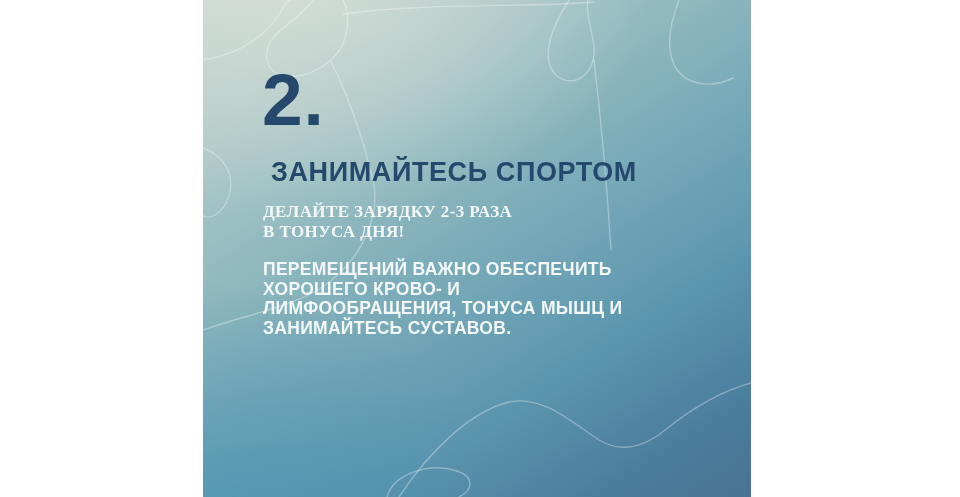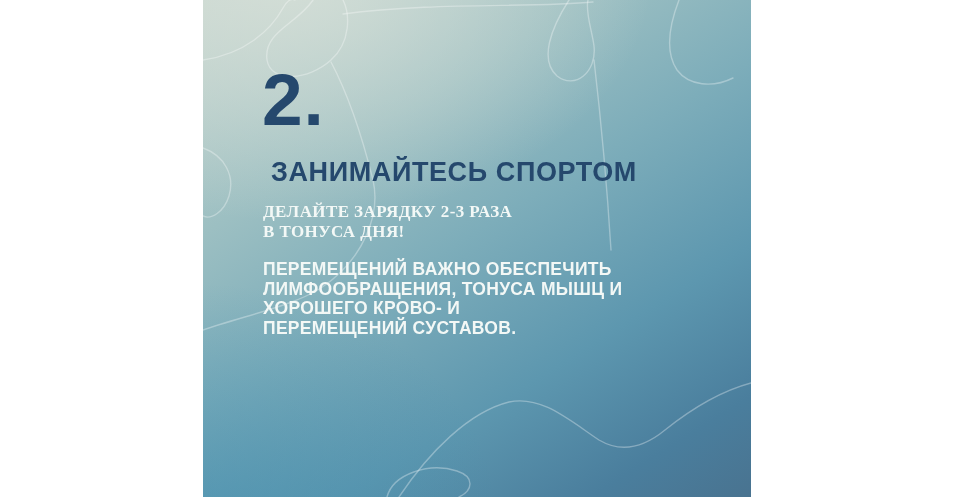--- a/index.html
+++ b/index.html
@@ -108,19 +108,19 @@
 
     <div class="title">ЗАНИМАЙТЕСЬ СПОРТОМ</div>
 
     <div class="subtitle">
       <div>ДЕЛАЙТЕ ЗАРЯДКУ 2-3 РАЗА</div>
       <div>В ТОНУСА ДНЯ!</div>
     </div>
 
     <div class="bodytext">
       <div>ПЕРЕМЕЩЕНИЙ ВАЖНО ОБЕСПЕЧИТЬ</div>
+      <div>ХОРОШЕГО КРОВО- И</div>
       <div>ЛИМФООБРАЩЕНИЯ, ТОНУСА МЫШЦ И</div>
-      <div>ХОРОШЕГО КРОВО- И</div>
-      <div>ПЕРЕМЕЩЕНИЙ СУСТАВОВ.</div>
+      <div>ЗАНИМАЙТЕСЬ СУСТАВОВ.</div>
     </div>
 
   </div>
 </div>
 
 </body></html>

